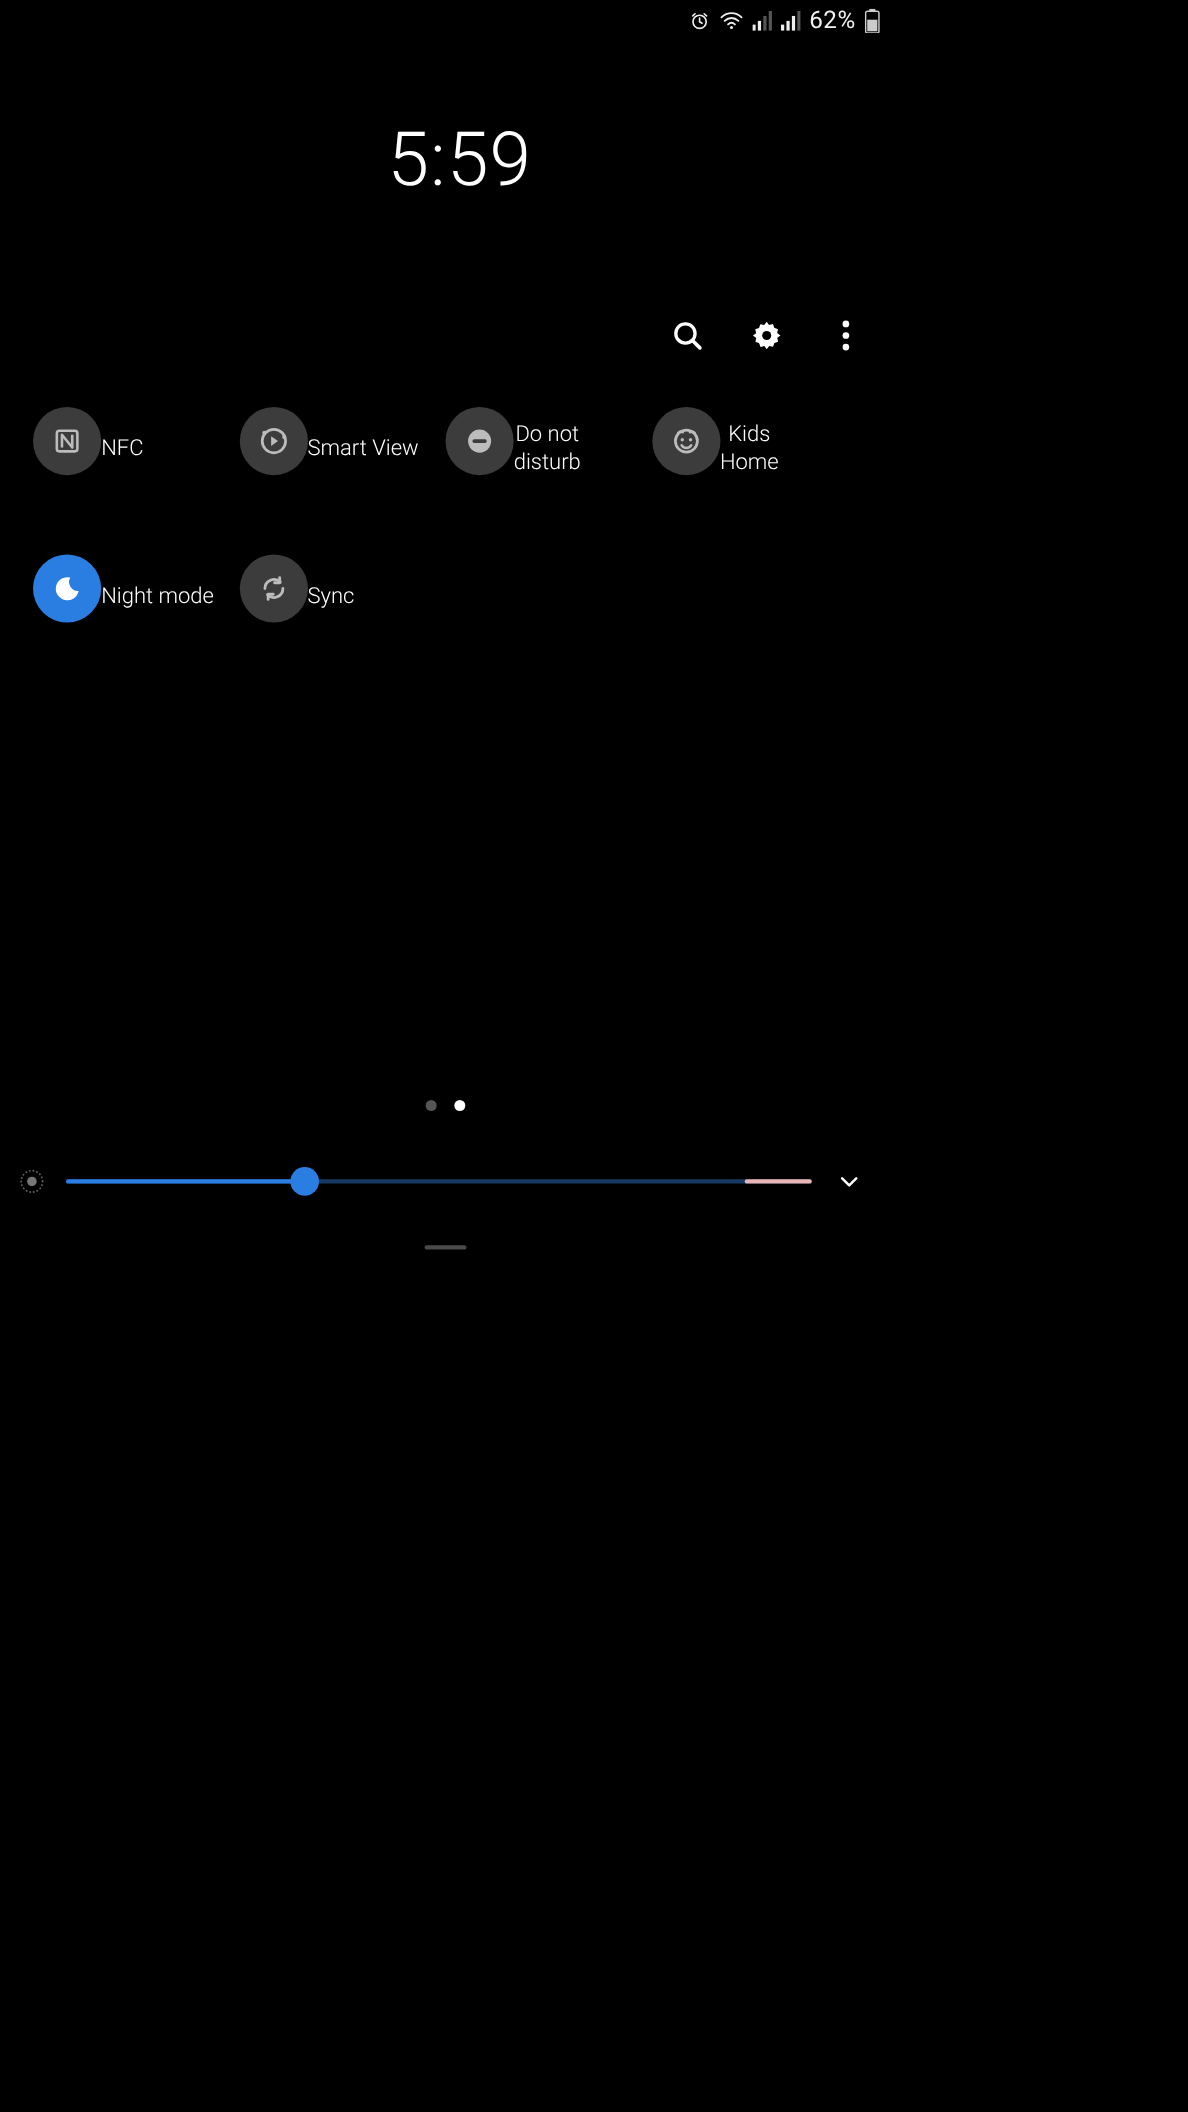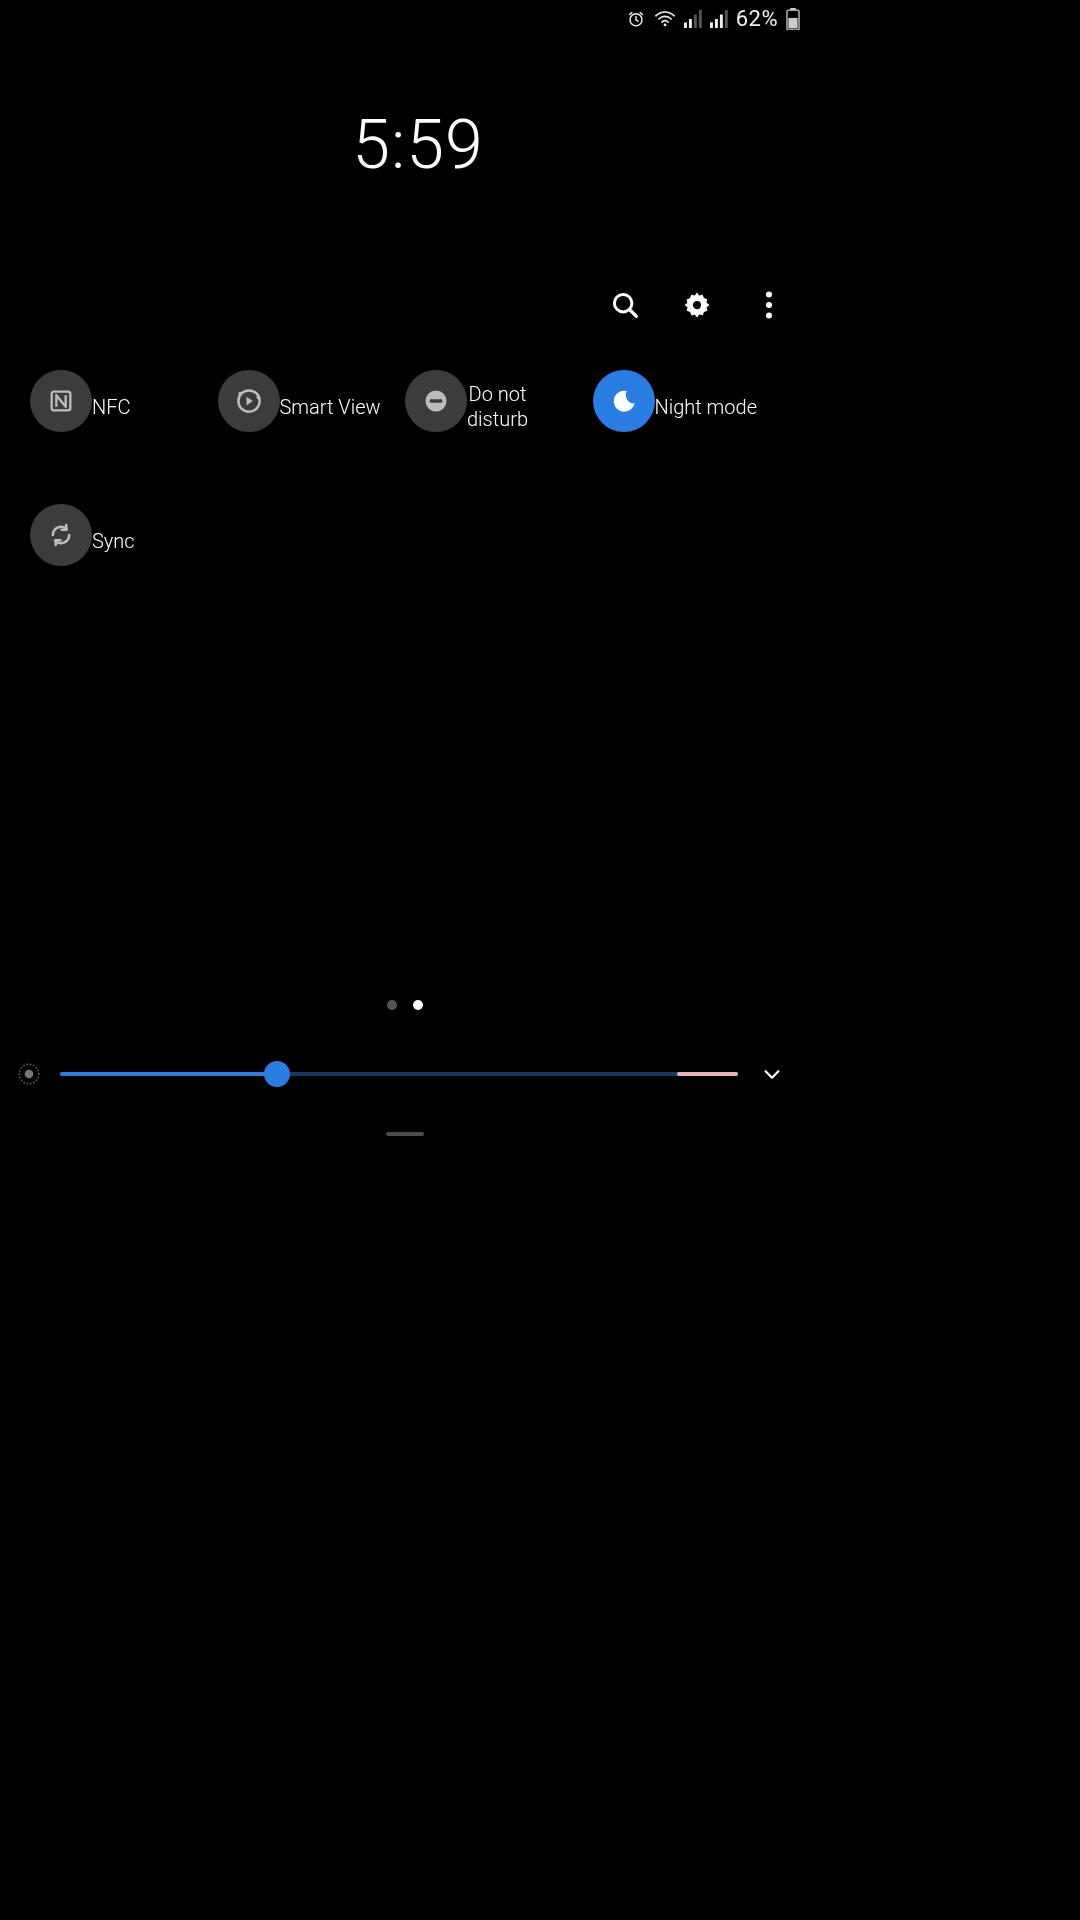--- a/index.html
+++ b/index.html
@@ -289,20 +289,33 @@
       <div class="qs-circle">
         <svg width="28" height="28" viewBox="0 0 24 24">
           <circle cx="12" cy="12" r="9" fill="#bcbcbc"></circle>
           <rect x="6.5" y="10.6" width="11" height="2.8" rx="1.2" fill="#3c3c3c"></rect>
         </svg>
       </div>
       <div class="qs-label">Do not
 disturb</div>
     </div>
     <div class="qs-tile">
+      <div class="qs-circle">
+        <svg width="30" height="30" viewBox="0 0 24 24" fill="none">
+          <circle cx="12" cy="12" r="8" stroke="#bcbcbc" stroke-width="2"></circle>
+          <circle cx="9" cy="11" r="1.2" fill="#bcbcbc"></circle>
+          <circle cx="15" cy="11" r="1.2" fill="#bcbcbc"></circle>
+          <path d="M8.5 15c1 1.4 2.2 2 3.5 2s2.5-.6 3.5-2" stroke="#bcbcbc" stroke-width="1.8" stroke-linecap="round"></path>
+          <path d="M6 6c1.2-1 2.4-1.2 3.4-.4M18 6c-1.2-1-2.4-1.2-3.4-.4" stroke="#bcbcbc" stroke-width="1.8" stroke-linecap="round"></path>
+        </svg>
+      </div>
+      <div class="qs-label">Kids
+Home</div>
+    </div>
+    <div class="qs-tile">
       <div class="qs-circle active">
         <svg width="28" height="28" viewBox="0 0 24 24">
           <path d="M14.5 3.5A9 9 0 1 0 21 14a7 7 0 0 1-6.5-10.5z" fill="#fff"></path>
         </svg>
       </div>
       <div class="qs-label">Night mode</div>
     </div>
     <div class="qs-tile">
       <div class="qs-circle">
         <svg width="28" height="28" viewBox="0 0 24 24" fill="none">

